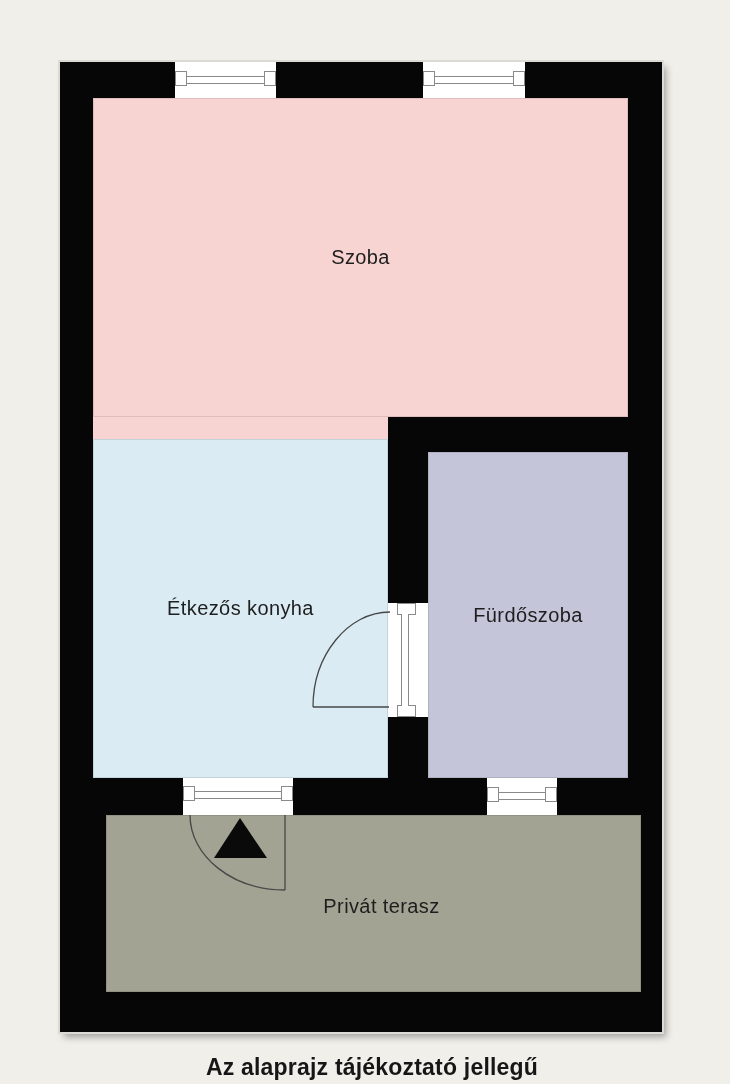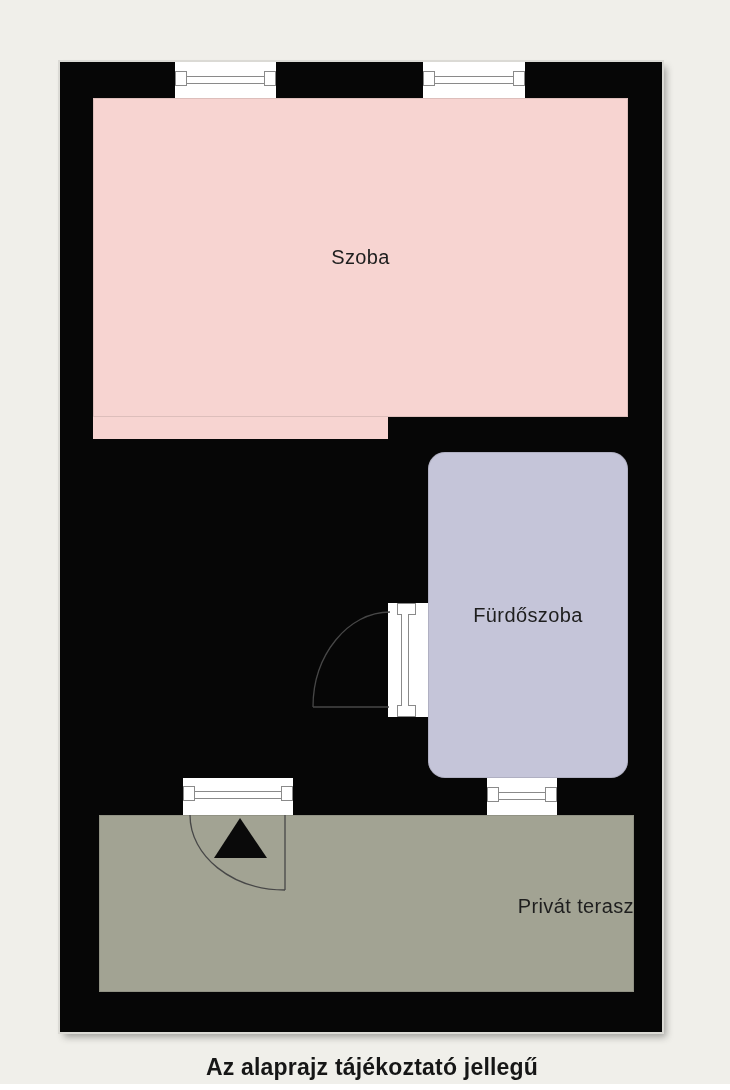--- a/index.html
+++ b/index.html
@@ -25,21 +25,21 @@
     display:flex;align-items:center;justify-content:center;
     box-shadow:inset 0 0 0 1px rgba(0,0,0,.10);
   }
   .room-label{
     color:#1e1e1e;font-size:20px;letter-spacing:.4px;white-space:nowrap;
   }
   .room-szoba   {left:33px; top:36px;  width:535px; height:319px;}
   .room-strip   {left:33px; top:355px; width:295px; height:22px; box-shadow:none;}
   .room-konyha  {left:33px; top:377px; width:295px; height:339px;}
   .room-furdo   {left:368px;top:390px; width:200px; height:326px;}
-  .room-terasz  {left:39px; top:753px; width:535px; height:177px;justify-content:flex-end;}
+  .room-terasz  {left:46px; top:753px; width:535px; height:177px;}
   .room-terasz .room-label{margin-left:16px;margin-top:6px;}
 
   
   .opening{position:absolute;background:#ffffff;}
   .win-top-left  {left:115px;top:0;width:101px;height:36px;}
   .win-top-right {left:363px;top:0;width:102px;height:36px;}
   .win-bath      {left:427px;top:716px;width:70px;height:37px;}
   .door-terrace  {left:123px;top:716px;width:110px;height:37px;}
   .door-bath     {left:328px;top:541px;width:40px;height:114px;}
 
@@ -85,21 +85,24 @@
 <body>
 
 <div class="page" style="background-color: rgb(240, 239, 234);">
 
   <div class="plan" style="background-color: rgb(6, 6, 6);">
 
     <div class="room room-szoba" style="background-color: rgb(247, 212, 209);">
       <span class="room-label">Szoba</span>
     </div>
     <div class="room room-strip" style="background-color: rgb(247, 212, 209);"></div>
-    <div class="room room-furdo" style="background-color: rgb(197, 197, 217); border-radius: 17px;">
+    <div class="room room-konyha" style="background-color: rgb(218, 235, 243);">
+      <span class="room-label">Étkezős konyha</span>
+    </div>
+    <div class="room room-furdo" style="background-color: rgb(197, 197, 217);">
       <span class="room-label">Fürdőszoba</span>
     </div>
     <div class="room room-terasz" style="background-color: rgb(162, 163, 147);">
       <span class="room-label">Privát terasz</span>
     </div>
 
     <div class="opening win-top-left">
       <span class="bar"></span>
       <span class="jamb l"></span>
       <span class="jamb r"></span>

